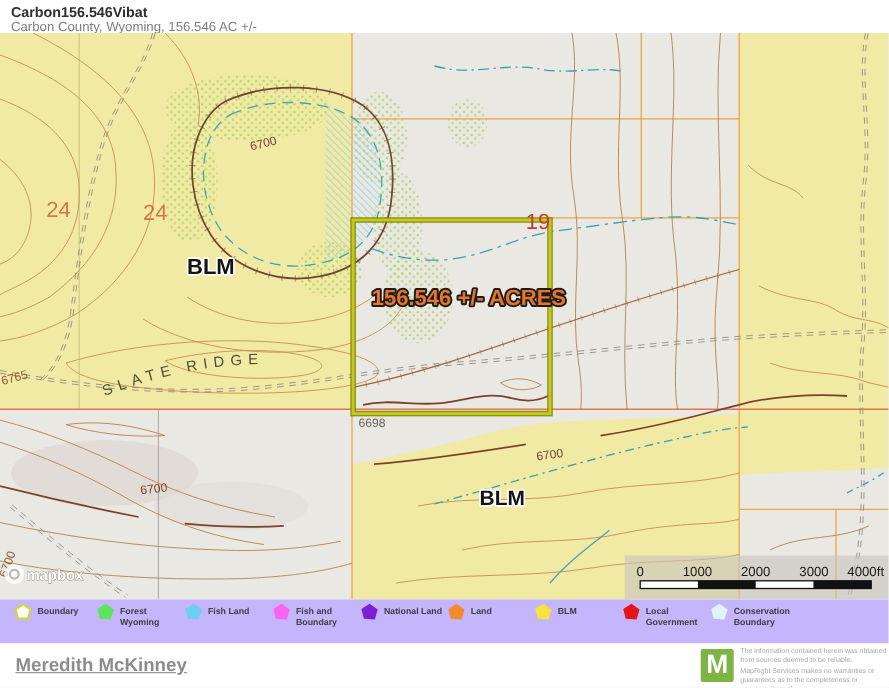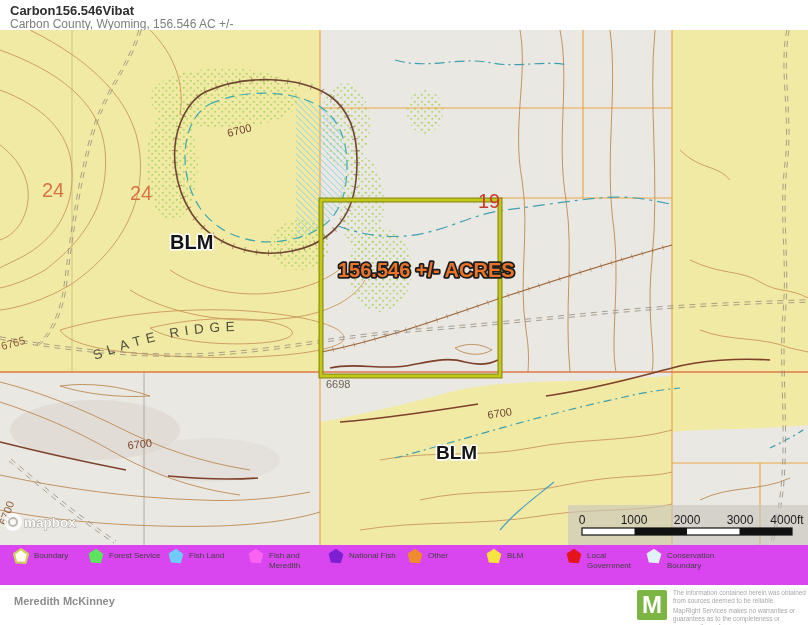--- a/index.html
+++ b/index.html
@@ -13,28 +13,28 @@
   .mapwrap{position:absolute;top:30px;left:0;width:808px;height:515px;background:#eae8e3;}
   .mapwrap svg{display:block;}
   .contour{fill:none;stroke:#c9965a;stroke-width:.9;}
   .contour2{fill:none;stroke:#bb8a55;stroke-width:.9;}
   .index{fill:none;stroke:#7d4028;stroke-width:1.6;}
   .dash{fill:none;stroke:#8f8678;stroke-width:.9;stroke-dasharray:6 5;opacity:.85;}
   .stream{fill:none;stroke:#3f9fae;stroke-width:1.2;}
   .gridline{fill:none;stroke:#e9a43e;stroke-width:1.2;opacity:.95;}
   .maplabel{font-family:"Liberation Sans",sans-serif;}
   
-  .legendbar{position:absolute;top:545px;left:0;width:808px;height:40px;background:#d946ef;}
+  .legendbar{position:absolute;top:545px;left:0;width:808px;height:40px;background:#c4b5fd;font-weight:bold;}
   .legend-item{position:absolute;top:3px;}
   .legend-icon{position:absolute;left:0;top:0;width:16px;height:16px;}
   .legend-label{position:absolute;left:21px;top:3px;font-size:8px;color:#3f3f3f;
                 line-height:1.2;white-space:pre-line;width:55px;}
   
   .footer{position:absolute;top:585px;left:0;width:808px;height:40px;background:#fff;}
-  .author{position:absolute;left:14px;top:10px;font-size:11px;font-weight:bold;color:#8c8c8c;}
+  .author{position:absolute;left:14px;top:10px;font-size:17px;font-weight:bold;color:#8c8c8c;text-decoration:underline;}
   .mr-logo{position:absolute;left:637px;top:5px;width:30px;height:30px;border-radius:2px;
            color:#fff;font-size:24px;font-weight:bold;text-align:center;line-height:30px;}
   .disclaimer{position:absolute;left:673px;top:4px;width:133px;font-size:6.4px;
               color:#a8a8a8;line-height:1.3;}
   .disclaimer p{margin:0 0 1px 0;}
 </style>
 </head>
 <body>
 
 <div class="stage">
@@ -220,46 +220,46 @@
     <div class="legend-item" style="left:13px">
       <svg class="legend-icon" viewBox="0 0 16 16">
         <polygon points="8,1.2 15,6 12.6,14.8 3.2,14.3 1,5.8" stroke-width="2.2" stroke-linejoin="round" fill="#fffdf2" stroke="#cfcf5e"></polygon>
         </svg>
       <div class="legend-label">Boundary</div>
     </div>
     <div class="legend-item" style="left:88px">
       <svg class="legend-icon" viewBox="0 0 16 16">
         <polygon points="8,0.8 15.4,6 12.7,15.2 2.8,14.6 0.6,5.6" fill="#5ce55c" stroke="none"></polygon>
         </svg>
-      <div class="legend-label">Forest Service</div>
+      <div class="legend-label">Forest Wyoming</div>
     </div>
     <div class="legend-item" style="left:168px">
       <svg class="legend-icon" viewBox="0 0 16 16">
         <polygon points="8,0.8 15.4,6 12.7,15.2 2.8,14.6 0.6,5.6" fill="#6fccf5" stroke="none"></polygon>
         </svg>
       <div class="legend-label">Fish Land</div>
     </div>
     <div class="legend-item" style="left:248px">
       <svg class="legend-icon" viewBox="0 0 16 16">
         <polygon points="8,0.8 15.4,6 12.7,15.2 2.8,14.6 0.6,5.6" fill="#fa63f2" stroke="none"></polygon>
         </svg>
       <div class="legend-label">Fish and
-Meredith</div>
+Boundary</div>
     </div>
     <div class="legend-item" style="left:328px">
       <svg class="legend-icon" viewBox="0 0 16 16">
         <polygon points="8,0.8 15.4,6 12.7,15.2 2.8,14.6 0.6,5.6" fill="#7b1fd0" stroke="none"></polygon>
         </svg>
-      <div class="legend-label">National Fish</div>
+      <div class="legend-label">National Land</div>
     </div>
     <div class="legend-item" style="left:407px">
       <svg class="legend-icon" viewBox="0 0 16 16">
         <polygon points="8,0.8 15.4,6 12.7,15.2 2.8,14.6 0.6,5.6" fill="#f08c2e" stroke="none"></polygon>
         </svg>
-      <div class="legend-label">Other</div>
+      <div class="legend-label">Land</div>
     </div>
     <div class="legend-item" style="left:486px">
       <svg class="legend-icon" viewBox="0 0 16 16">
         <polygon points="8,0.8 15.4,6 12.7,15.2 2.8,14.6 0.6,5.6" fill="#f8e23e" stroke="none"></polygon>
         </svg>
       <div class="legend-label">BLM</div>
     </div>
     <div class="legend-item" style="left:566px">
       <svg class="legend-icon" viewBox="0 0 16 16">
         <polygon points="8,0.8 15.4,6 12.7,15.2 2.8,14.6 0.6,5.6" fill="#e3151b" stroke="none"></polygon>

